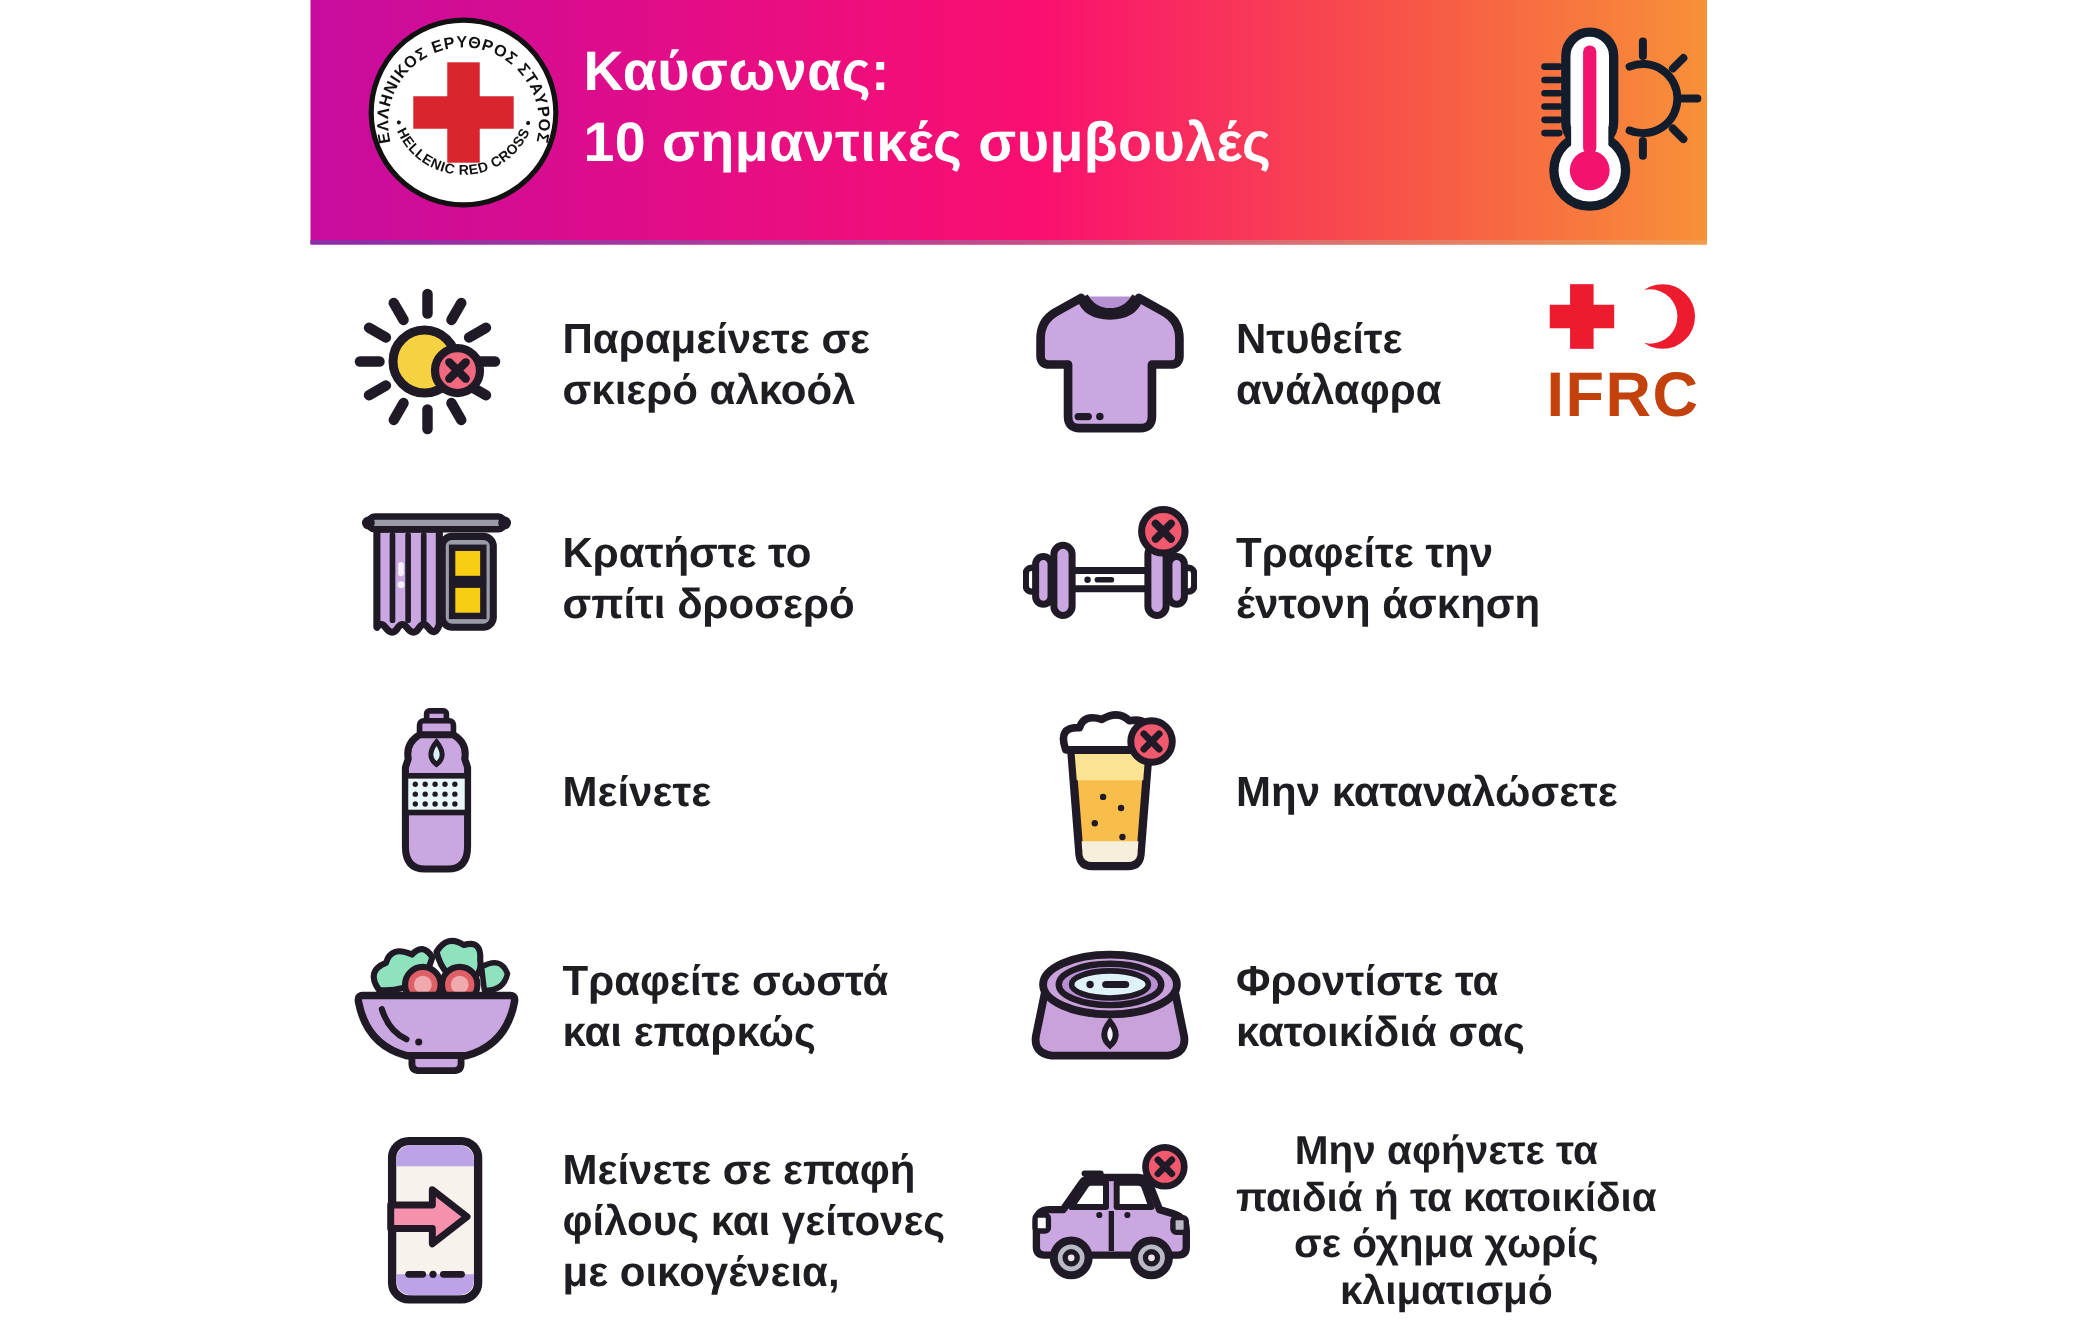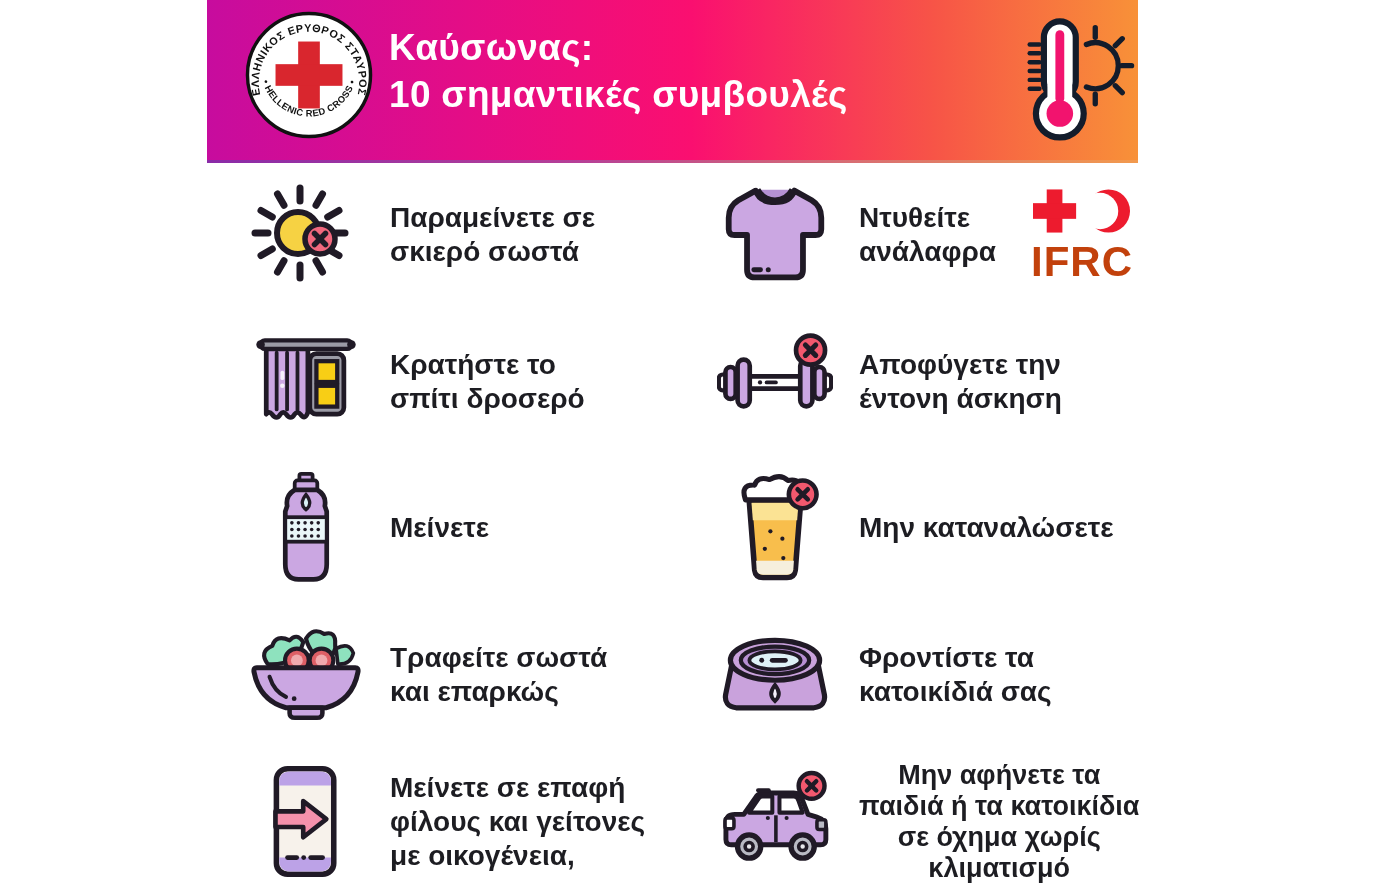--- a/index.html
+++ b/index.html
@@ -22,22 +22,22 @@
     font-size:37px;line-height:47px;letter-spacing:.3px;white-space:nowrap;
   }
   .thermo{position:absolute;right:2px;top:8px;}
   
   .ifrc{position:absolute;left:1028px;top:188px;width:108px;text-align:center;}
   .ifrc-label{
     font-size:42px;font-weight:bold;color:#c2410c;letter-spacing:1px;line-height:1;margin-top:3px;
   }
   
   .tips{
-    position:absolute;left:214px;top:172px;width:931px;height:713px;
-    display:grid;grid-template-columns:445px 486px;grid-template-rows:repeat(5,1fr);gap:20px;
+    position:absolute;left:199px;top:172px;width:931px;height:713px;
+    display:grid;grid-template-columns:445px 486px;grid-template-rows:repeat(5,1fr);
   }
   .tip{display:flex;align-items:center;}
   .tip:nth-child(odd){padding-left:34px;}
   .tip:nth-child(even){padding-left:38px;}
   .tip-icon{width:116px;height:120px;flex:none;display:flex;align-items:center;justify-content:center;margin-right:26px;}
   .tip-text{font-size:28px;line-height:34px;font-weight:bold;color:#1d1d22;}
   .tip-text.lines-4{line-height:31px;font-size:27px;text-align:center;}
   .tip-text div{white-space:nowrap;}
 </style>
 </head>
@@ -129,21 +129,21 @@
           <circle cx="48" cy="54" r="21" fill="#f6d243" stroke="#201a26" stroke-width="6"></circle>
           <circle cx="70" cy="60" r="15" fill="#f2687e" stroke="#201a26" stroke-width="5.5"></circle>
           <g stroke="#201a26" stroke-width="5.5" stroke-linecap="round">
             <line x1="64.5" y1="54.5" x2="75.5" y2="65.5"></line>
               <line x1="75.5" y1="54.5" x2="64.5" y2="65.5"></line>
           </g>
         </svg>
       </div>
       <div class="tip-text">
         <div>Παραμείνετε σε</div>
-        <div>σκιερό σωστά</div>
+        <div>σκιερό αλκοόλ</div>
       </div>
     </div>
 
     <div class="tip">
       <div class="tip-icon">
         <svg width="108" height="108" viewBox="0 0 112 112">
           <path d="M36 10 L18 20 Q8 26 8 38 L8 50 Q8 56 14 56 L27 56 L27 92 Q27 100 35 100 L77 100 Q85 100 85 92 L85 56 L98 56 Q104 56 104 50 L104 38 Q104 26 94 20 L76 10 Q72 22 56 22 Q40 22 36 10 Z" fill="#cba7e2" stroke="#201a26" stroke-width="6" stroke-linejoin="round"></path>
           <path d="M38 9 Q44 20 56 20 Q68 20 74 9" fill="#b591d4" stroke="#201a26" stroke-width="6" stroke-linejoin="round"></path>
           <g stroke="#201a26" stroke-width="5" stroke-linecap="round">
             <line x1="34" y1="92" x2="41" y2="92"></line>
@@ -195,21 +195,21 @@
           <rect x="89" y="28" width="13" height="50" rx="6.5" fill="#cba7e2" stroke="#201a26" stroke-width="5"></rect>
           <rect x="104" y="36" width="11" height="34" rx="5.5" fill="#cba7e2" stroke="#201a26" stroke-width="5"></rect>
           <circle cx="100" cy="18" r="15.5" fill="#f2586e" stroke="#201a26" stroke-width="5"></circle>
           <g stroke="#201a26" stroke-width="5.5" stroke-linecap="round">
             <line x1="94.5" y1="12.5" x2="105.5" y2="23.5"></line>
               <line x1="105.5" y1="12.5" x2="94.5" y2="23.5"></line>
           </g>
         </svg>
       </div>
       <div class="tip-text">
-        <div>Αποφύγετε την</div>
+        <div>Τραφείτε την</div>
         <div>έντονη άσκηση</div>
       </div>
     </div>
 
     <div class="tip">
       <div class="tip-icon">
         <svg width="72" height="113" viewBox="0 0 76 120">
           <rect x="31" y="2" width="14" height="9" rx="2" fill="#cba7e2" stroke="#201a26" stroke-width="4"></rect>
           <rect x="26" y="9" width="24" height="11" rx="3" fill="#cba7e2" stroke="#201a26" stroke-width="4"></rect>
           <path d="M26 19 L50 19 Q60 25 58 36 L60 42 L60 98 Q60 114 46 114 L30 114 Q16 114 16 98 L16 42 L18 36 Q16 25 26 19 Z" fill="#cba7e2" stroke="#201a26" stroke-width="5" stroke-linejoin="round"></path>

